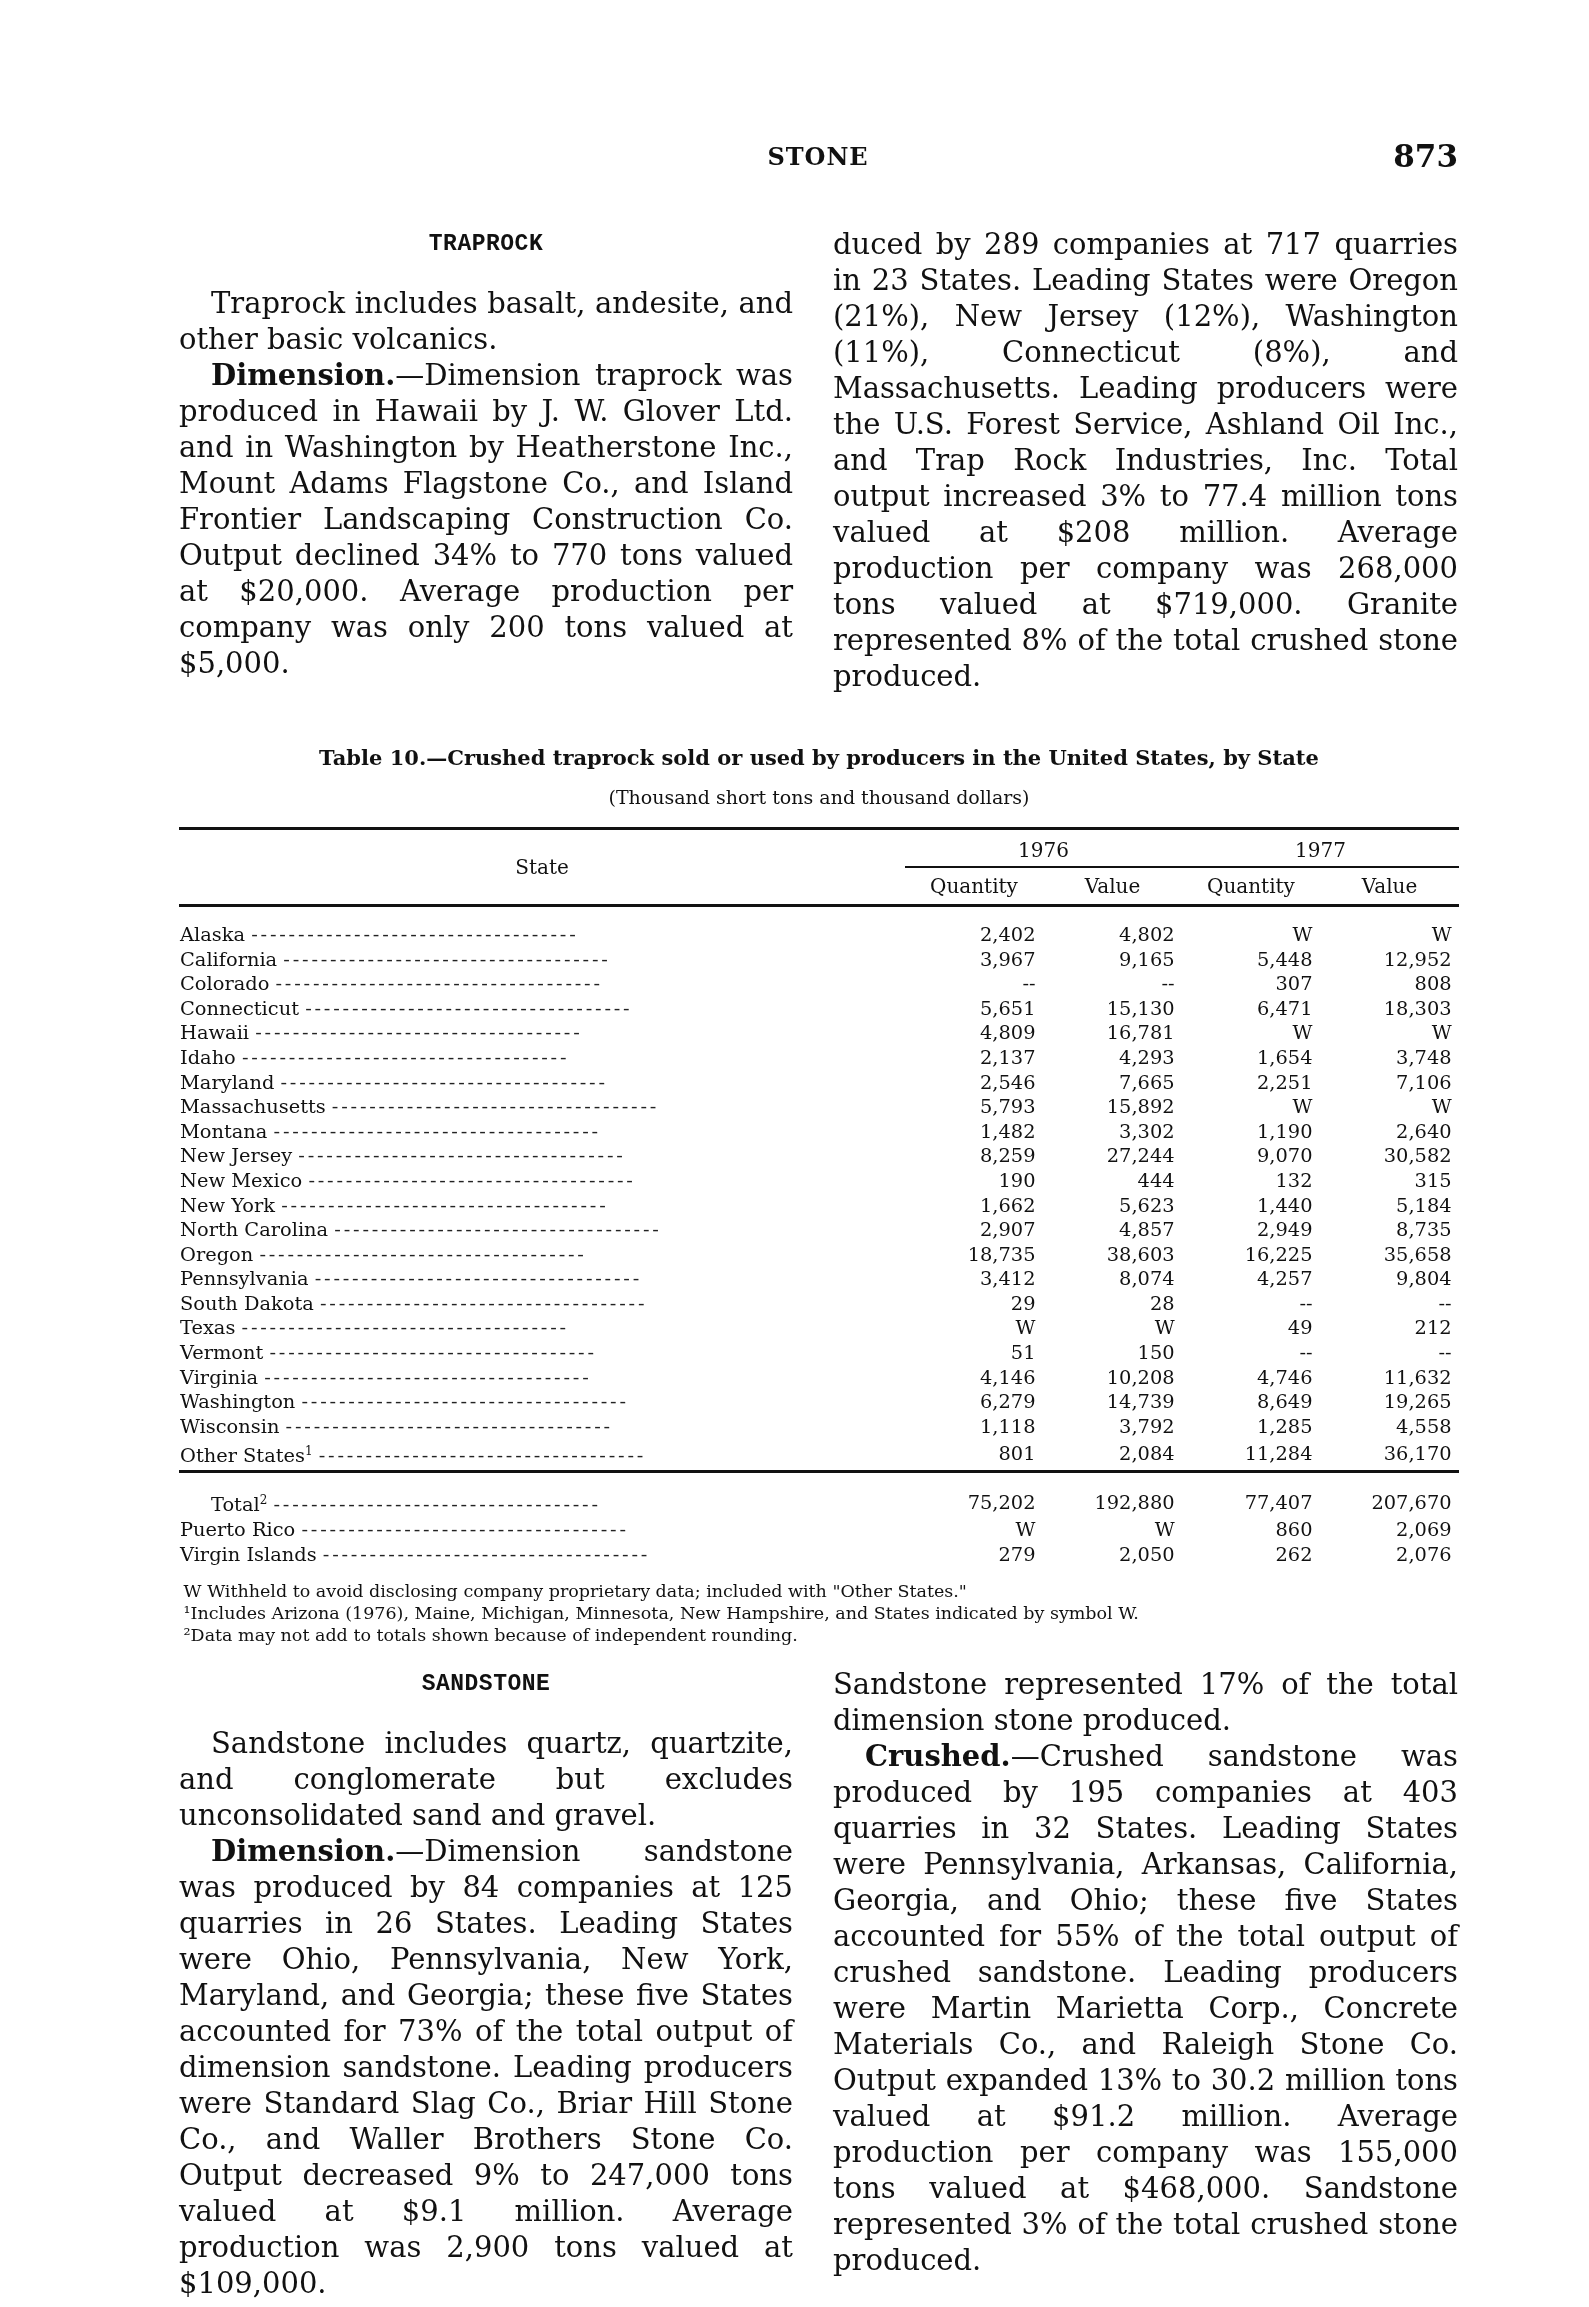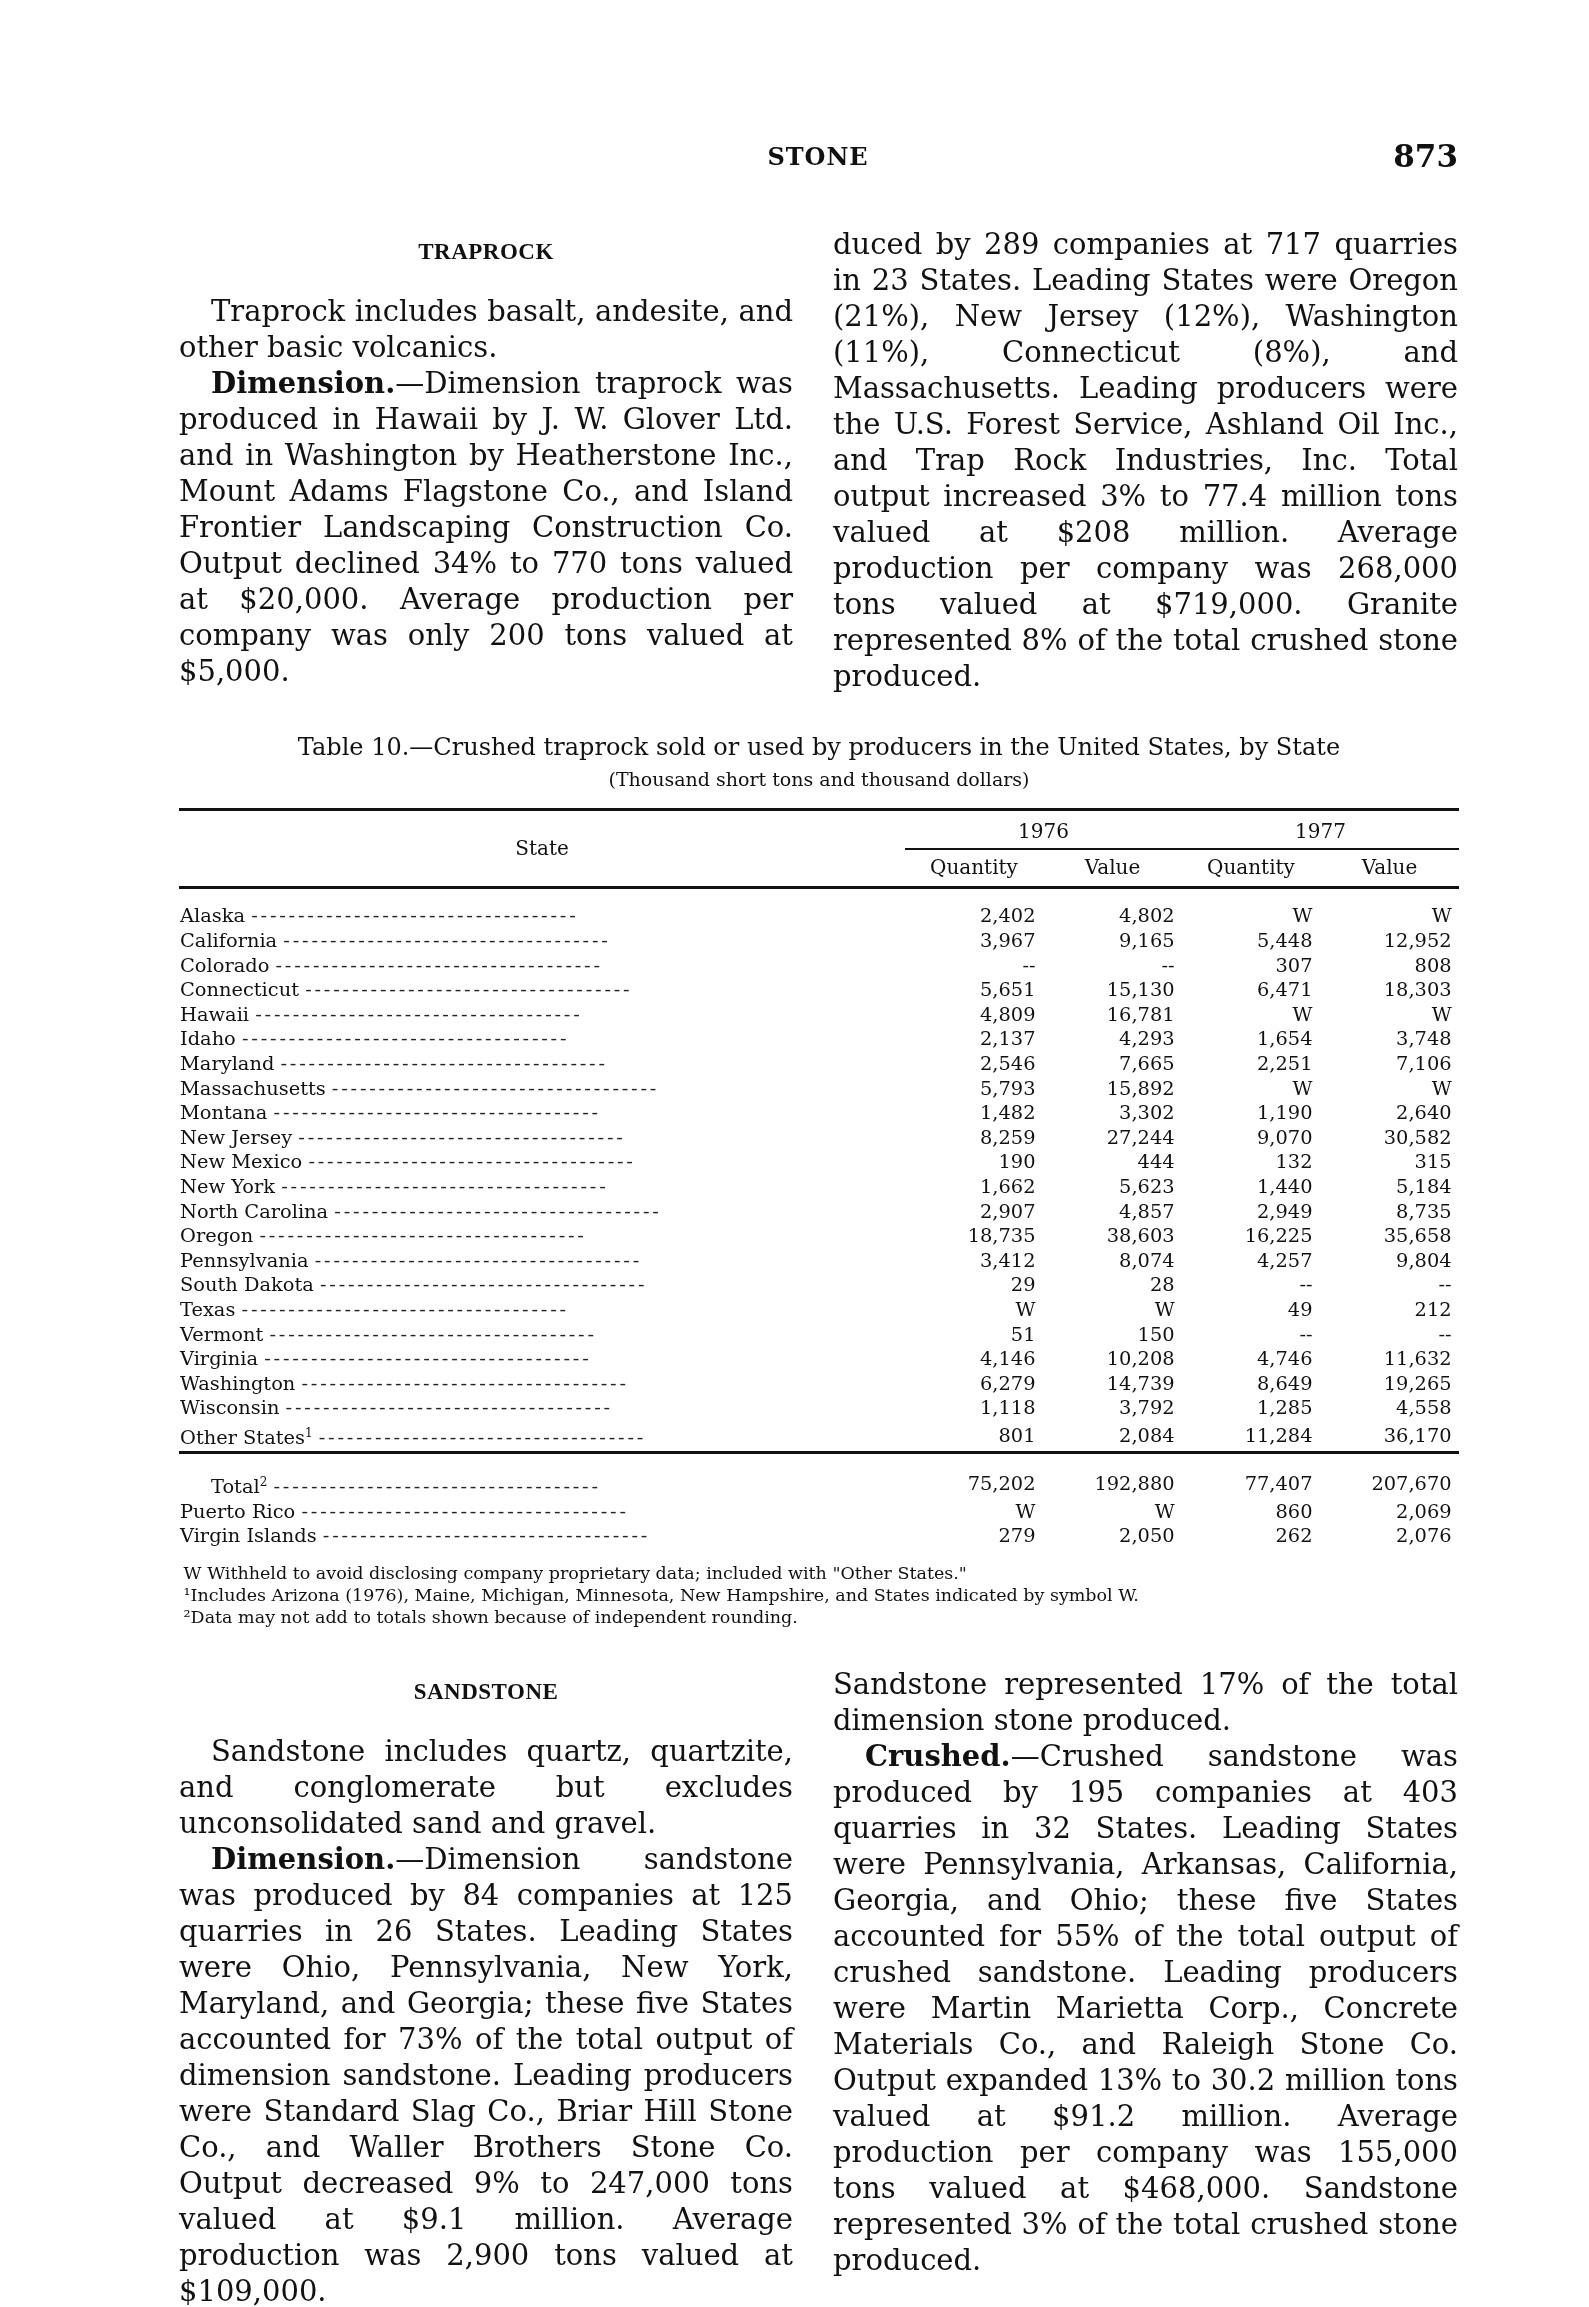--- a/index.html
+++ b/index.html
@@ -8,29 +8,29 @@
     font-family: "DejaVu Serif", "Liberation Serif", serif; color: #111;
   }
   .page-header { position: absolute; top: 138px; left: 178px; width: 1280px; height: 37px; }
   .running-head { position: absolute; left: 0; width: 100%; text-align: center; font-weight: bold; font-size: 24px; letter-spacing: 0.9px; top: 3.7px; }
   .page-number { position: absolute; right: 0; top: 0; font-size: 31px; font-weight: bold; }
 
   .col { position: absolute; font-size: 29px; line-height: 36px; text-align: justify; }
   .col p { margin: 0; }
   .col p.indent { text-indent: 32px; }
   .col .run-in { font-weight: bold; }
-  .section-heading { font-family: Liberation Serif, serif; font-weight: bold; font-size: 23px; text-align: center; margin: 8px 0 23px 0; letter-spacing: 0.5px; }
+  .section-heading { font-family: Liberation Mono, monospace; font-weight: bold; font-size: 23px; text-align: center; margin: 0 0 23px 0; letter-spacing: 0.5px; }
 
   .col-left-top { left: 179px; top: 226px; width: 614px; }
   .col-right-top { left: 833px; top: 226px; width: 625px; }
   .col-left-bottom { left: 179px; top: 1666px; width: 614px; }
   .col-right-bottom { left: 833px; top: 1666px; width: 625px; }
 
   .table-block { position: absolute; left: 179px; top: 729px; width: 1280px; }
-  .table-title { text-align: center; font-weight: normal; font-size: 24px; margin: 4px; }
+  .table-title { text-align: center; font-weight: bold; font-size: 21px; margin: 16px; }
   .table-subtitle { text-align: center; font-size: 19px; margin: 6.5px 0 18.5px 0; }
   table.data { width: 100%; border-collapse: collapse; font-size: 19.4px; }
   table.data th { font-weight: normal; font-size: 20px; }
   .rule-top { border-top: 3.2px solid #111; }
   .rule-mid { border-bottom: 2.3px solid #111; }
   .rule-bottom { border-bottom: 3.2px solid #111; }
   th.state-head { text-align: center; width: 724px; vertical-align: middle; }
   th.year { text-align: center; padding: 8.3px 0 4.6px 0; margin-top: 40px; }
   th.sub { text-align: center; padding: 5.5px 0 6.5px 0; }
   td.state { text-align: left; white-space: nowrap; overflow: hidden; line-height: 22.6px; }

